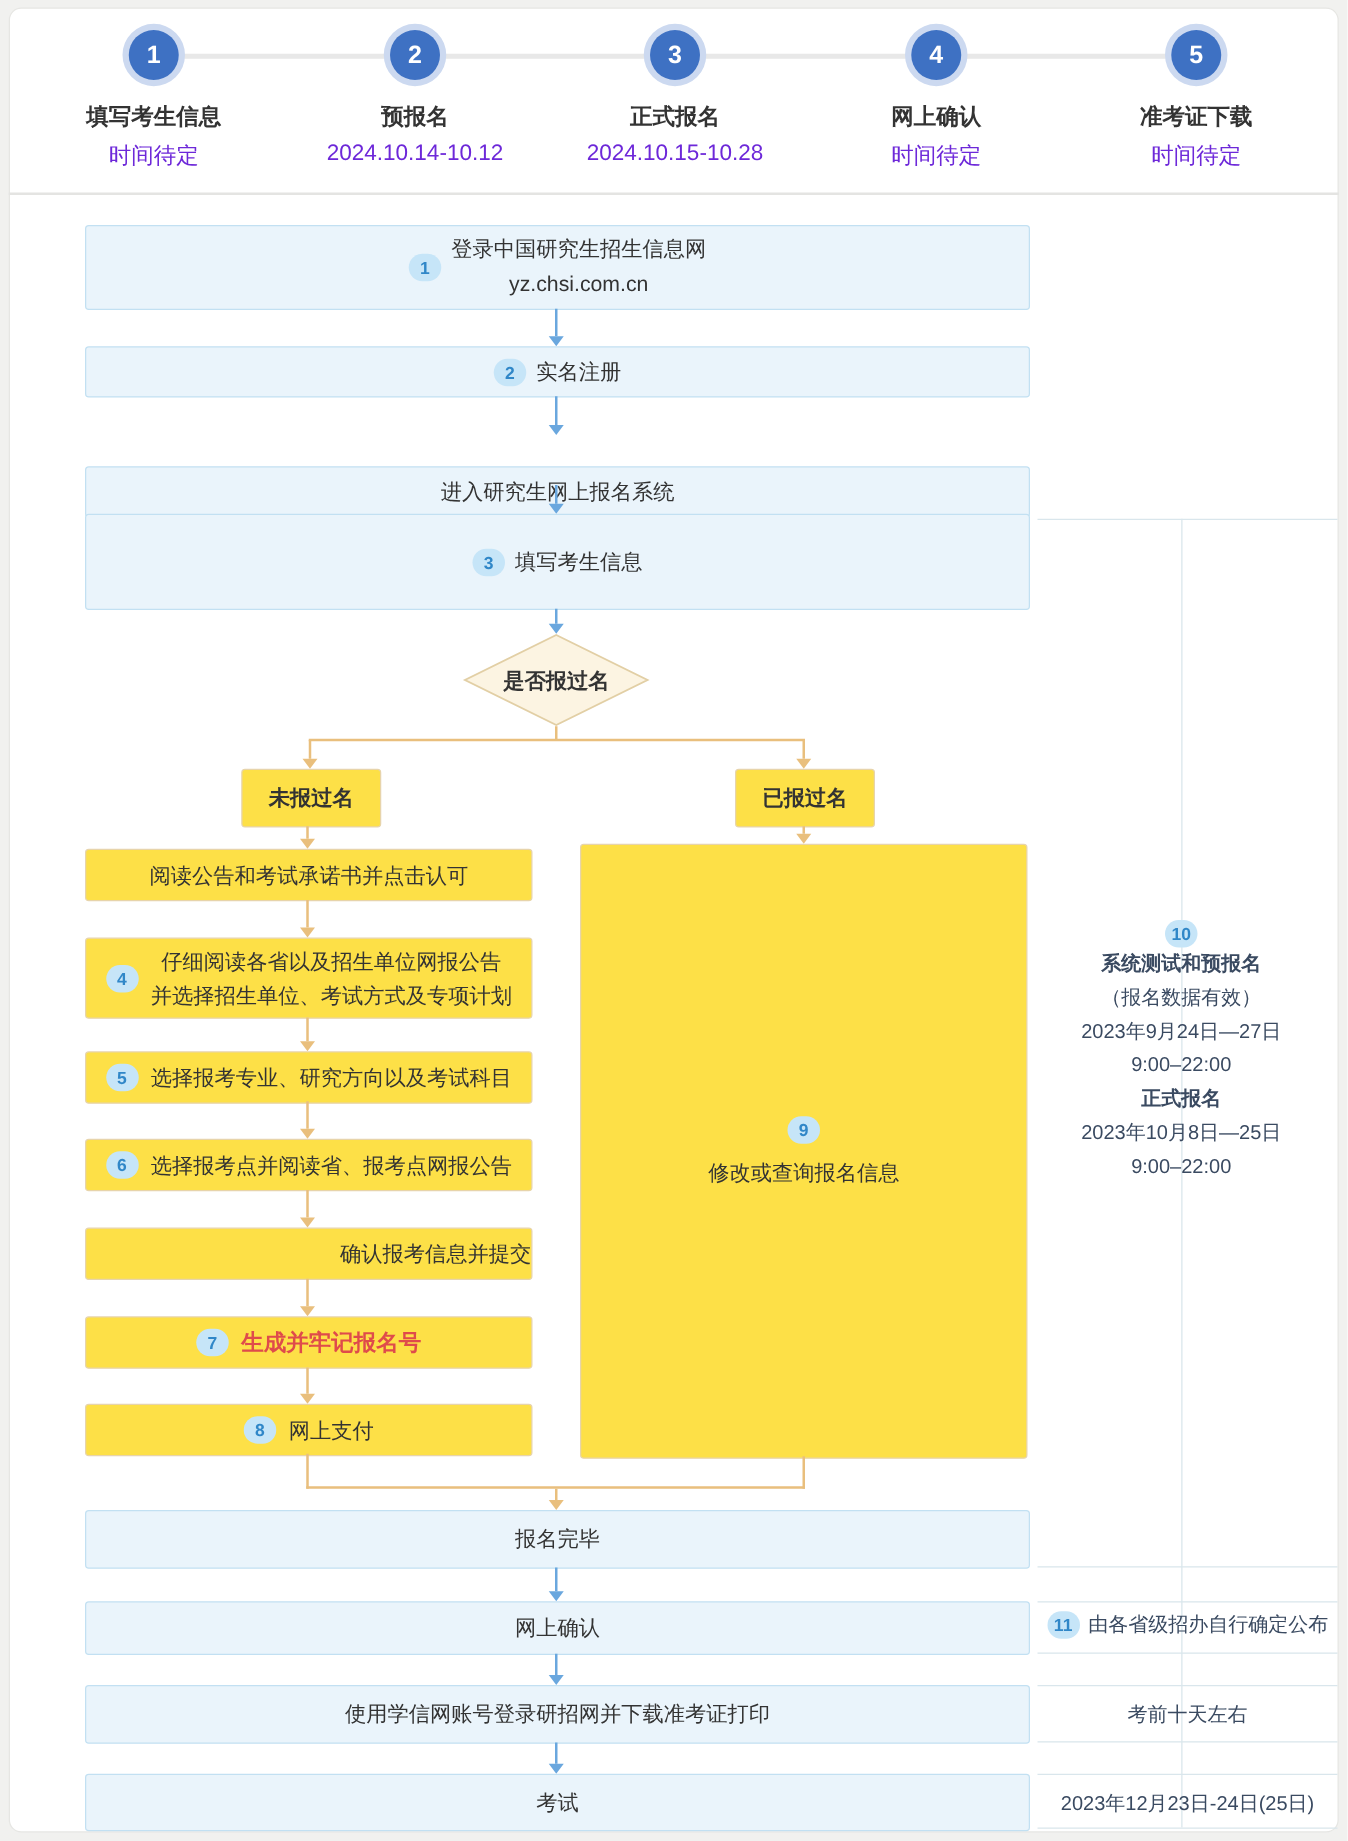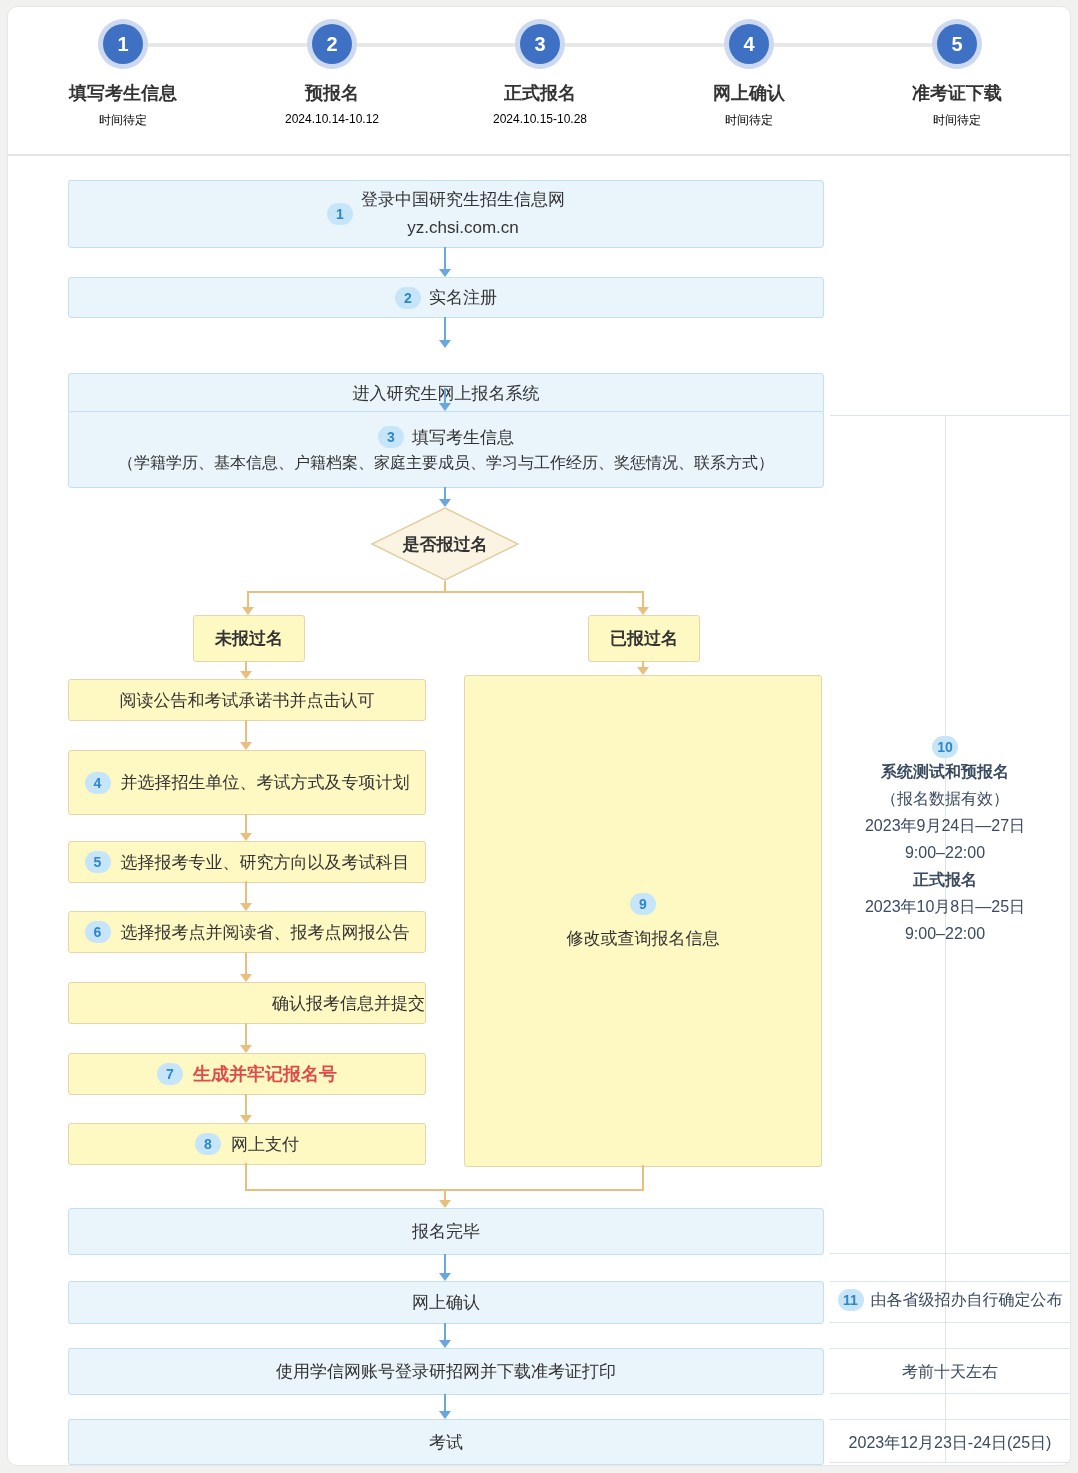--- a/index.html
+++ b/index.html
@@ -8,26 +8,26 @@
   .card{position:absolute;left:7px;top:6px;width:1062px;height:1458px;background:#ffffff;
         border:1px solid #e6e6e3;border-radius:10px;}
   
   .tl-line{position:absolute;left:140px;top:43px;width:800px;height:4px;background:#e8e8e8;}
   .tl-sep{position:absolute;left:7px;top:154px;width:1064px;height:2px;background:#e4e4e2;}
   .step{position:absolute;width:170px;text-align:center;}
   .step-circle{width:40px;height:40px;margin:0 auto;border-radius:50%;background:#3e71c3;
         box-shadow:0 0 0 5px #ccd9f0;color:#fff;font-size:20px;font-weight:bold;
         line-height:40px;text-align:center;}
   .step-title{margin-top:17px;font-size:18px;font-weight:bold;color:#333;}
-  .step-date{margin-top:7px;font-size:12px;color:#000000;}
+  .step-date{margin-top:7px;font-size:18px;color:#6d28d9;}
   
   .bbox{position:absolute;background:#eaf4fb;border:1px solid #c2e0f2;border-radius:3px;
         display:flex;align-items:center;justify-content:center;gap:8px;
         font-size:17px;color:#333;}
-  .cbox{position:absolute;background:#fef9c3;border:1px solid #e7d4ab;border-radius:3px;
+  .cbox{position:absolute;background:#fde047;border:1px solid #e7d4ab;border-radius:3px;
         display:flex;align-items:center;justify-content:center;gap:10px;
         font-size:17px;color:#333;}
   .badge{min-width:22px;height:22px;padding:0 2px;border-radius:12px;background:#c6e5f8;
         color:#3087c8;font-size:14px;font-weight:bold;line-height:22px;text-align:center;
         flex:0 0 auto;display:inline-block;}
   .col{display:flex;flex-direction:column;align-items:center;line-height:28px;}
   .bold{font-weight:bold;}
   .red{color:#df4b4b;font-weight:bold;font-size:18px;}
   
   .arr{position:absolute;width:2px;background:currentColor;}
@@ -110,21 +110,20 @@
 <div class="bbox" style="left:68px;top:348px;width:754px;height:39px;margin-top:25px;">
   <span>进入研究生网上报名系统</span>
 </div>
 <div class="arr b" style="left:444px;top:388px;height:15px;"></div>
 
 <div class="bbox" style="left:68px;top:411px;width:754px;height:75px;flex-direction:column;gap:4px;">
   <span style="display:flex;align-items:center;gap:8px;">
     <span class="badge">3</span>
     <span>填写考生信息</span>
   </span>
-  <span style="font-size:16px;">（学籍学历、基本信息、户籍档案、家庭主要成员、学习与工作经历、奖惩情况、联系方式）</span>
 </div>
 <div class="arr b" style="left:444px;top:487px;height:12px;"></div>
 
 <div class="diamond-wrap">
   <svg width="150" height="74" viewBox="0 0 150 74">
     <polygon points="75,1 148,37 75,73 2,37" fill="#fcf4e2" stroke="#e2cfa5" stroke-width="1.5"></polygon>
   </svg>
   <div class="diamond-label">是否报过名</div>
 </div>
 
@@ -143,20 +142,21 @@
 <div class="arr o" style="left:642px;top:661px;height:6px;"></div>
 
 <div class="cbox" style="left:68px;top:679px;width:356px;height:40px;">
   <span>阅读公告和考试承诺书并点击认可</span>
 </div>
 <div class="arr o" style="left:245px;top:720px;height:22px;"></div>
 
 <div class="cbox" style="left:68px;top:750px;width:356px;height:63px;">
   <span class="badge">4</span>
   <span class="col" style="line-height:27px;">
+    <span>仔细阅读各省以及招生单位网报公告</span>
     <span>并选择招生单位、考试方式及专项计划</span>
   </span>
 </div>
 <div class="arr o" style="left:245px;top:814px;height:19px;"></div>
 
 <div class="cbox" style="left:68px;top:841px;width:356px;height:40px;">
   <span class="badge">5</span>
   <span>选择报考专业、研究方向以及考试科目</span>
 </div>
 <div class="arr o" style="left:245px;top:881px;height:22px;"></div>

